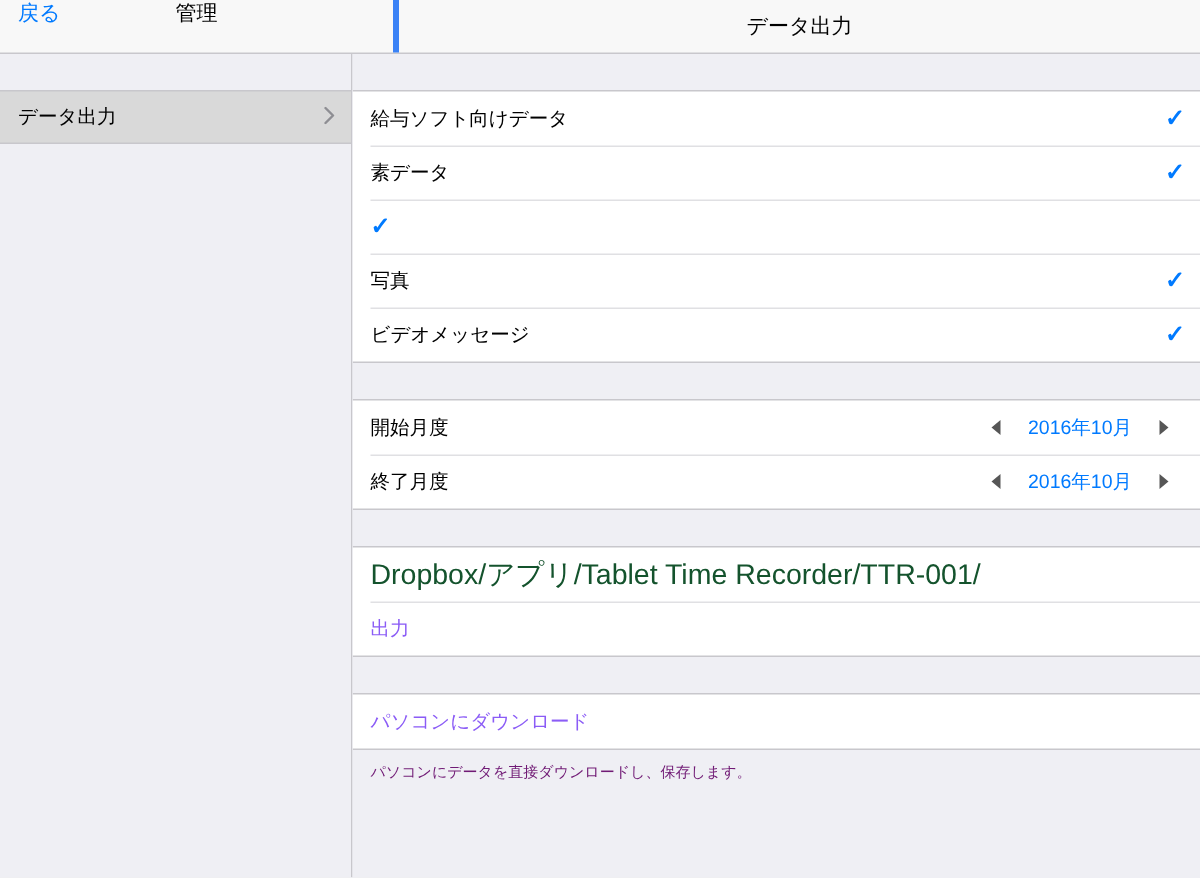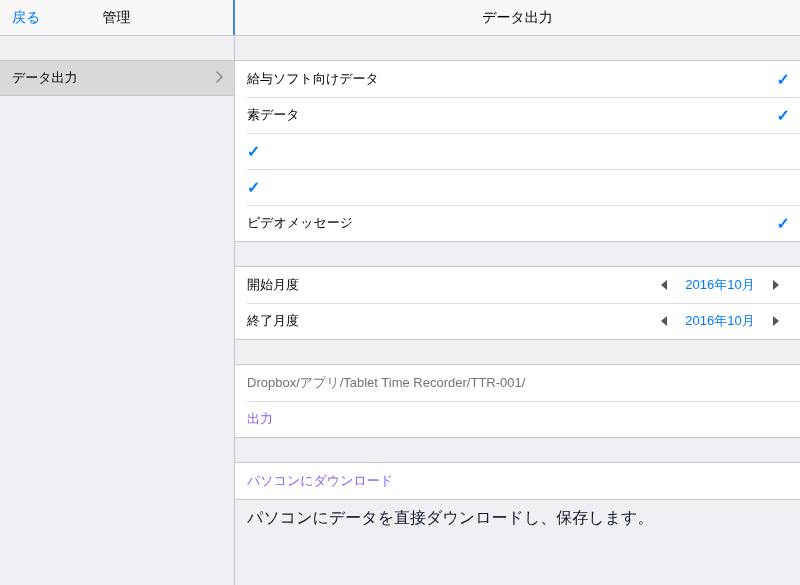--- a/index.html
+++ b/index.html
@@ -1,21 +1,21 @@
 <!DOCTYPE html>
 <html><head>
 <meta charset="utf-8">
 <style>
   * { box-sizing: border-box; margin: 0; padding: 0; }
   html, body { width: 800px; height: 585px; font-family: -apple-system, "Helvetica Neue", Arial, sans-serif; font-size: 13px; color: #000; background: #f0f0f0; }
   .root { display: flex; flex-direction: column; width: 800px; height: 585px; background: #efeff4; }
 
   
   .navbar { display: flex; height: 36px; border-bottom: 1px solid #c8c7cc; background: #f8f8f8; }
-  .nav-left { width: 235px; display: flex; align-items: center; border-right: 2px solid #3b82f6; position: relative; }
+  .nav-left { width: 266px; display: flex; align-items: flex-start; border-right: 4px solid #3b82f6; position: relative; }
   .nav-back { color: #007aff; font-size: 14px; padding: 0 12px; cursor: pointer; }
   .nav-left-title { position: absolute; left: 0; right: 0; text-align: center; font-size: 14px; pointer-events: none; font-family: Liberation Mono, monospace; }
   .nav-right { flex: 1; display: flex; align-items: center; justify-content: center; font-size: 14px; }
 
   
   .main { display: flex; flex: 1; overflow: hidden; }
 
   
   .sidebar { width: 235px; background: #efeff4; border-right: 1px solid #c8c7cc; }
   .sidebar-spacer { height: 24px; }
@@ -29,26 +29,26 @@
   .group { background: #fff; border-top: 1px solid #c8c7cc; border-bottom: 1px solid #c8c7cc; }
   .cell { height: 36px; display: flex; align-items: center; padding: 0 10px 0 12px; position: relative; }
   .cell + .cell::before { content: ""; position: absolute; left: 12px; right: 0; top: 0; height: 1px; background: #e0e0e3; }
   .cell-label { flex: 1; font-size: 13px; font-family: Liberation Mono, monospace; }
   .checkmark { color: #007aff; font-size: 16px; font-weight: 600; }
 
   .stepper { display: flex; align-items: flex-end; gap: 0; }
   .step-btn { width: 28px; text-align: center; color: #6e6e73; cursor: pointer; font-size: 13px; user-select: none; }
   .step-val { color: #007aff; font-size: 13px; min-width: 84px; text-align: center; }
 
-  .folder-val { color: #737373; font-size: 13px; }
+  .folder-val { color: #14532d; font-size: 19px; }
 
   .cell-center { justify-content: flex-start; color: #8b5cf6; font-size: 13px; cursor: pointer; }
   .cell-center .cell-label { flex: 0 0 auto; text-align: center; }
 
-  .footer-text { padding: 8px 12px; color: #0f172a; font-size: 16px; }
+  .footer-text { padding: 8px 12px; color: #701a75; font-size: 10px; }
 </style>
 </head>
 <body>
 
 <div class="root">
 
   <div class="navbar">
     <div class="nav-left">
       <div class="nav-back">戻る</div>
       <div class="nav-left-title">管理</div>
@@ -79,20 +79,21 @@
           <span class="checkmark">✓</span>
         </div>
         <div class="cell">
           <span class="cell-label">素データ</span>
           <span class="checkmark">✓</span>
         </div>
         <div class="cell">
           <span class="checkmark">✓</span>
         </div>
         <div class="cell">
+          <span class="cell-label">写真</span>
           <span class="checkmark">✓</span>
         </div>
         <div class="cell">
           <span class="cell-label">ビデオメッセージ</span>
           <span class="checkmark">✓</span>
         </div>
       </div>
 
       <div class="group-spacer"></div>
 

